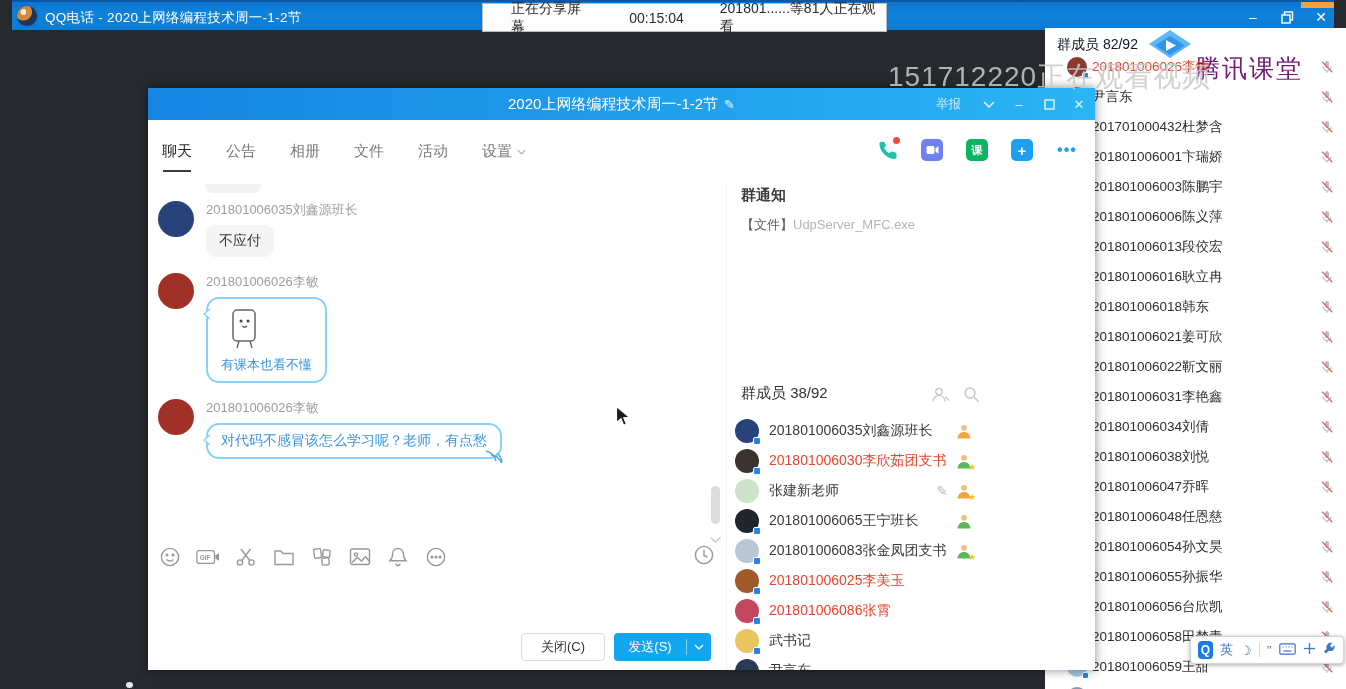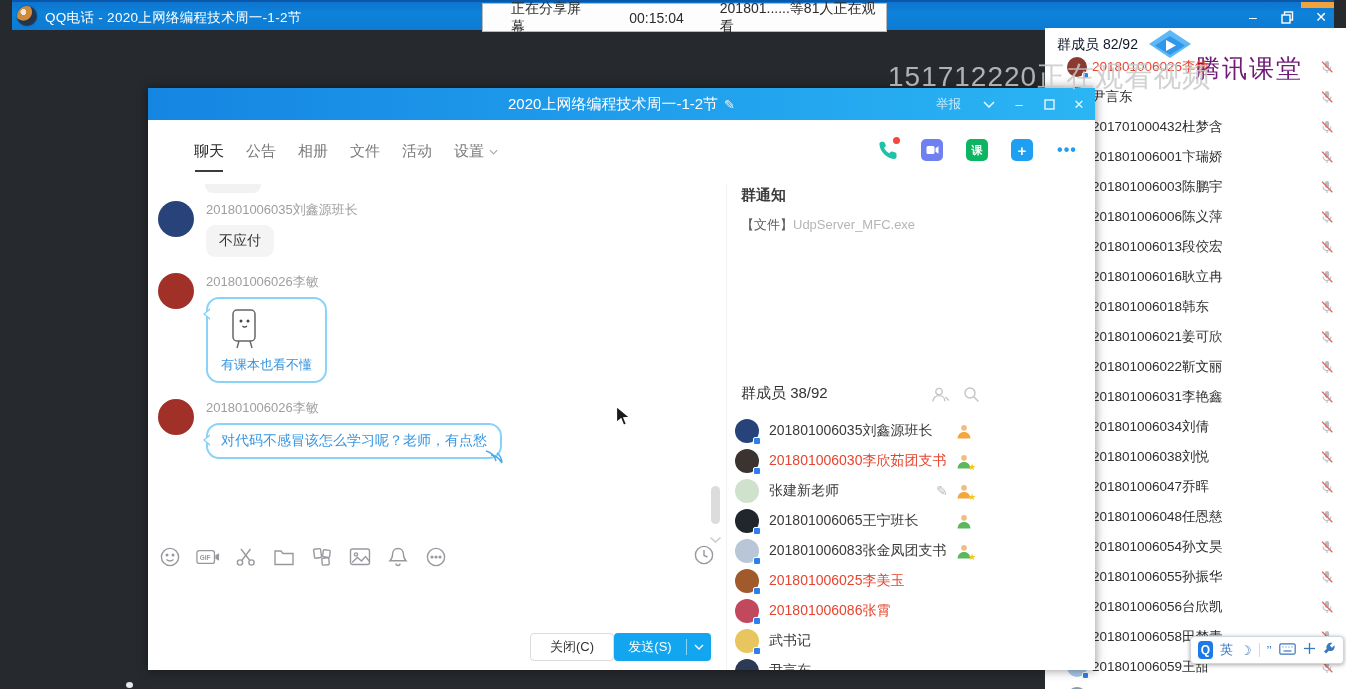--- a/index.html
+++ b/index.html
@@ -35,21 +35,21 @@
   
   .chat-window{position:absolute;left:148px;top:88px;width:947px;height:582px;background:#fff;box-shadow:0 0 10px rgba(0,0,0,.45);overflow:hidden;}
   .cw-titlebar{position:absolute;left:0;top:0;width:100%;height:32px;background:linear-gradient(90deg,#1585e2,#2ab5f4);display:flex;align-items:center;}
   .cw-title{position:absolute;left:0;right:0;text-align:center;color:#fff;font-size:15px;}
   .cw-title .pencil{font-size:13px;margin-left:6px;opacity:.9;}
   .cw-controls{position:absolute;right:8px;top:0;height:32px;display:flex;align-items:center;gap:14px;color:#eaf6ff;}
   .cw-controls .report{font-size:12.5px;opacity:.85;margin-right:6px;}
   .cw-controls .wc{display:flex;align-items:center;justify-content:center;width:16px;height:16px;font-size:13px;}
 
   .tabbar{position:absolute;left:0;top:32px;width:100%;height:64px;background:#fff;}
-  .tabs{position:absolute;left:14px;top:22px;display:flex;gap:22px;align-items:center;margin-left:32px;}
+  .tabs{position:absolute;left:14px;top:22px;display:flex;gap:34px;align-items:center;}
   .tab{font-size:15px;color:#7a7a7a;position:relative;cursor:default;display:flex;align-items:center;gap:5px;}
   .tab.active{color:#2a2a2a;}
   .tab.active::after{content:"";position:absolute;left:1px;right:1px;bottom:-11px;height:2.5px;background:#3c3c3c;}
   .tab-icons{position:absolute;right:16px;top:18px;display:flex;gap:21px;align-items:center;}
   .ticon{position:relative;width:24px;height:24px;display:flex;align-items:center;justify-content:center;}
   .ticon .reddot{position:absolute;right:-1px;top:-1px;width:7px;height:7px;border-radius:50%;background:#f04a3e;}
   .sq{width:22px;height:22px;border-radius:5px;display:flex;align-items:center;justify-content:center;color:#fff;font-size:11px;font-weight:bold;}
   .dots3{color:#1f9ff2;font-size:16px;letter-spacing:1px;font-weight:bold;}
 
   
@@ -68,21 +68,21 @@
   .btext{font-size:13px;}
   .bubble .face{display:inline-block;vertical-align:-4px;margin-left:2px;}
   .flourish{position:absolute;right:-4px;bottom:-8px;}
 
   
   .msg-toolbar{position:absolute;left:10px;top:457px;display:flex;gap:14px;align-items:center;}
   .tbicon{width:24px;height:24px;display:flex;align-items:center;justify-content:center;color:#97999e;}
   .clock-btn{position:absolute;left:545px;top:456px;}
 
   
-  .btn-close{position:absolute;left:382px;top:545px;width:84px;height:28px;background:#fff;border:1px solid #dcdcdc;border-radius:4px;font-size:13px;color:#333;display:flex;align-items:center;justify-content:center;}
+  .btn-close{position:absolute;left:373px;top:545px;width:84px;height:28px;background:#fff;border:1px solid #dcdcdc;border-radius:4px;font-size:13px;color:#333;display:flex;align-items:center;justify-content:center;}
   .btn-send{position:absolute;left:466px;top:545px;width:97px;height:28px;background:#12a5f0;border-radius:4px;color:#fff;font-size:13px;display:flex;align-items:center;}
   .btn-send .slabel{flex:1;text-align:center;}
   .btn-send .sep{width:1px;height:16px;background:rgba(255,255,255,.5);}
   .btn-send .chev{width:24px;display:flex;align-items:center;justify-content:center;}
 
   
   .scroll-thumb{position:absolute;left:563px;top:398px;width:9px;height:38px;background:#dcdcdc;border-radius:5px;}
   .scroll-chev{position:absolute;left:561px;top:442px;}
 
   

